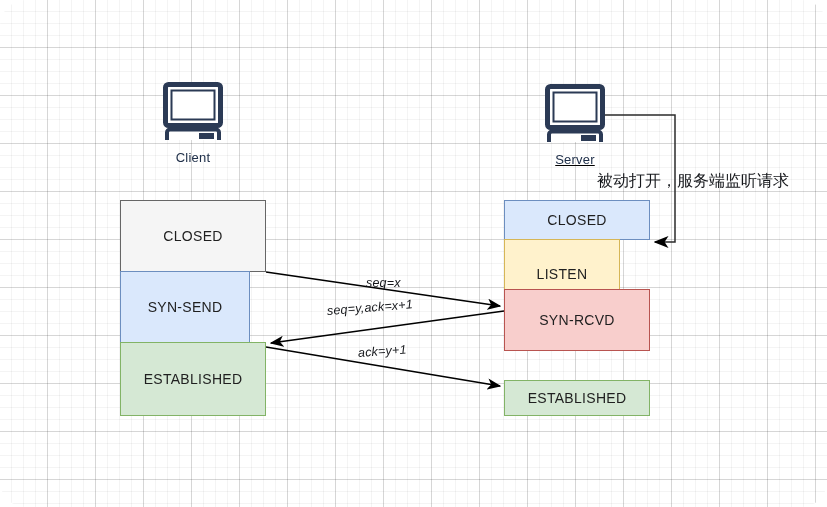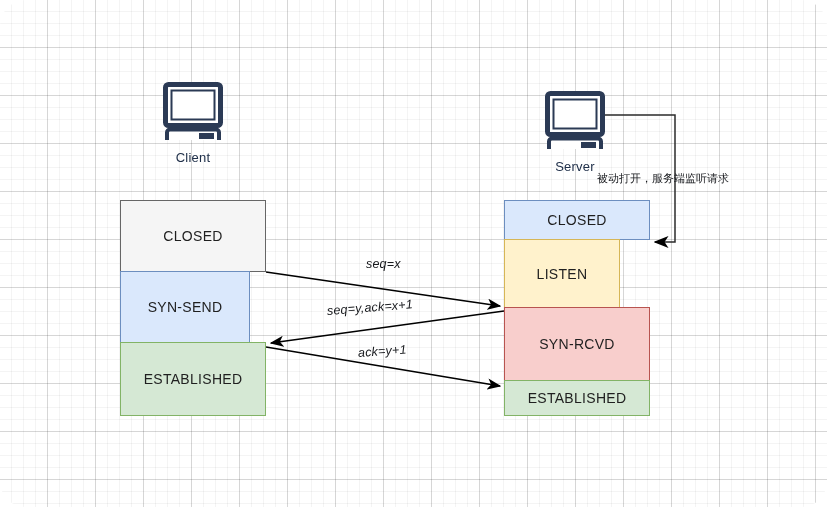--- a/index.html
+++ b/index.html
@@ -67,21 +67,21 @@
   .msg-label {
     position: absolute;
     font-size: 12.5px;
     font-style: italic;
     color: #16181c;
     white-space: nowrap;
     letter-spacing: 0.2px;
   }
   .note-label {
     position: absolute;
-    font-size: 11px;
+    font-size: 16px;
     color: #16181c;
     white-space: nowrap;
   }
 
   svg.overlay {
     position: absolute;
     left: 0;
     top: 0;
     width: 827px;
     height: 507px;
@@ -120,21 +120,21 @@
   <div class="host" style="left:145px; top:82px;">
     <svg class="host-icon" width="60" height="58" viewBox="0 0 60 58" xmlns="http://www.w3.org/2000/svg">
       <rect x="2.5" y="2.5" width="55" height="41" rx="3" ry="3" fill="#ffffff" stroke="#2b3a55" stroke-width="5"></rect>
       <rect x="8.5" y="8.5" width="43" height="29" fill="#ffffff" stroke="#2b3a55" stroke-width="2"></rect>
       <rect x="4" y="47.5" width="52" height="13" rx="3" ry="3" fill="#ffffff" stroke="#2b3a55" stroke-width="4"></rect>
       <rect x="36" y="51" width="15" height="6" fill="#2b3a55"></rect>
     </svg>
     <span class="host-label">Client</span>
   </div>
 
-  <div class="host" style="left:527px; top:91px;">
+  <div class="host" style="left:527px; top:84px;text-decoration:underline;">
     <svg class="host-icon" width="60" height="58" viewBox="0 0 60 58" xmlns="http://www.w3.org/2000/svg">
       <rect x="2.5" y="2.5" width="55" height="41" rx="3" ry="3" fill="#ffffff" stroke="#2b3a55" stroke-width="5"></rect>
       <rect x="8.5" y="8.5" width="43" height="29" fill="#ffffff" stroke="#2b3a55" stroke-width="2"></rect>
       <rect x="4" y="47.5" width="52" height="13" rx="3" ry="3" fill="#ffffff" stroke="#2b3a55" stroke-width="4"></rect>
       <rect x="36" y="51" width="15" height="6" fill="#2b3a55"></rect>
     </svg>
     <span class="host-label">Server</span>
   </div>
 
   <div class="note-label" style="left:597px; top:171px;">被动打开，服务端监听请求</div>
@@ -156,29 +156,29 @@
 
   <div class="state-col" style="left:504px; top:200px; width:146px; height:216px;">
     <div class="state-box" style="left:0; top:0; width:146px; height:40px;
                 background:#dae8fc; border:1.4px solid #6c8ebf;">
       <span>CLOSED</span>
     </div>
     <div class="state-box" style="left:0; top:39px; width:116px; height:69px;
                 background:#fff2cc; border:1.4px solid #d6b656;">
       <span>LISTEN</span>
     </div>
-    <div class="state-box" style="left:0; top:107px; width:146px; height:74px;
+    <div class="state-box" style="left:0; top:89px; width:146px; height:62px;
                 background:#f8cecc; border:1.4px solid #b85450;">
       <span>SYN-RCVD</span>
     </div>
     <div class="state-box" style="left:0; top:180px; width:146px; height:36px;
                 background:#d5e8d4; border:1.4px solid #82b366;">
       <span>ESTABLISHED</span>
     </div>
   </div>
 
-  <div class="msg-label" style="left:366px; top:257px;">seq=x</div>
+  <div class="msg-label" style="left:366px; top:276px;">seq=x</div>
 
   <div class="msg-label" style="left:327px; top:304px; transform:rotate(-4.5deg); transform-origin:left center;">seq=y,ack=x+1</div>
 
   <div class="msg-label" style="left:358px; top:346px; transform:rotate(-4deg); transform-origin:left center;">ack=y+1</div>
 
 </div>
 
 </body></html>

